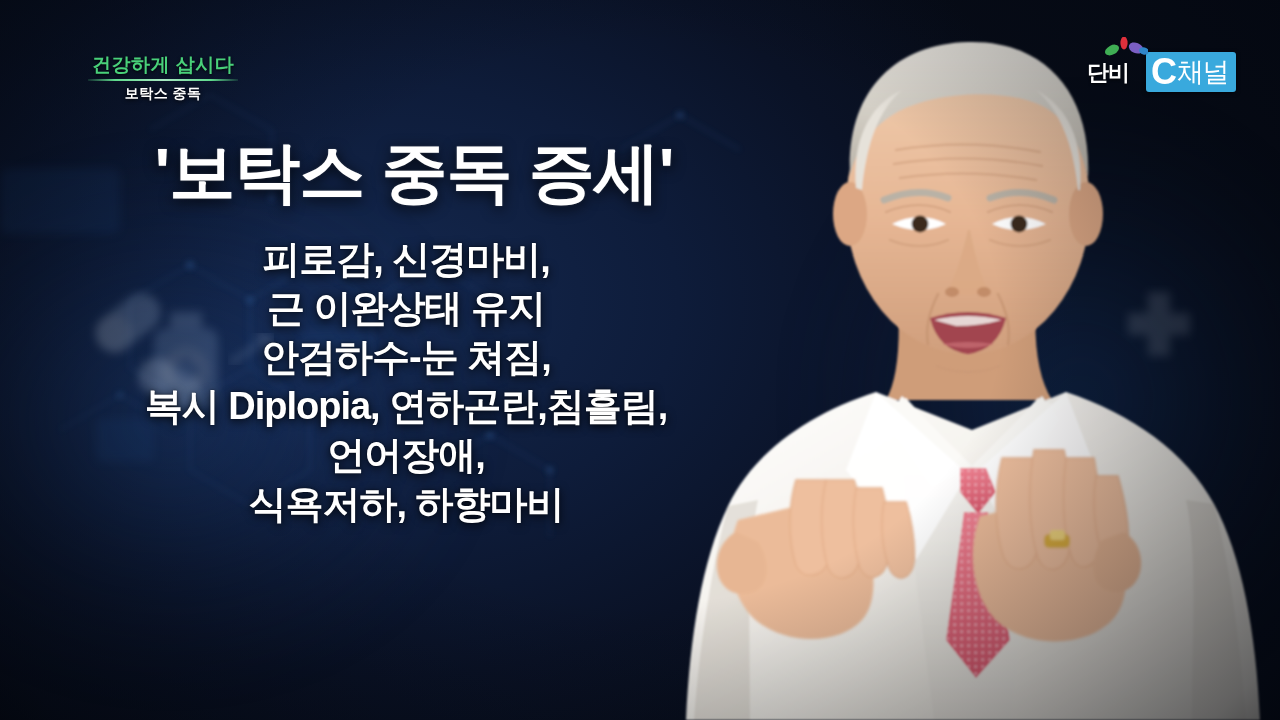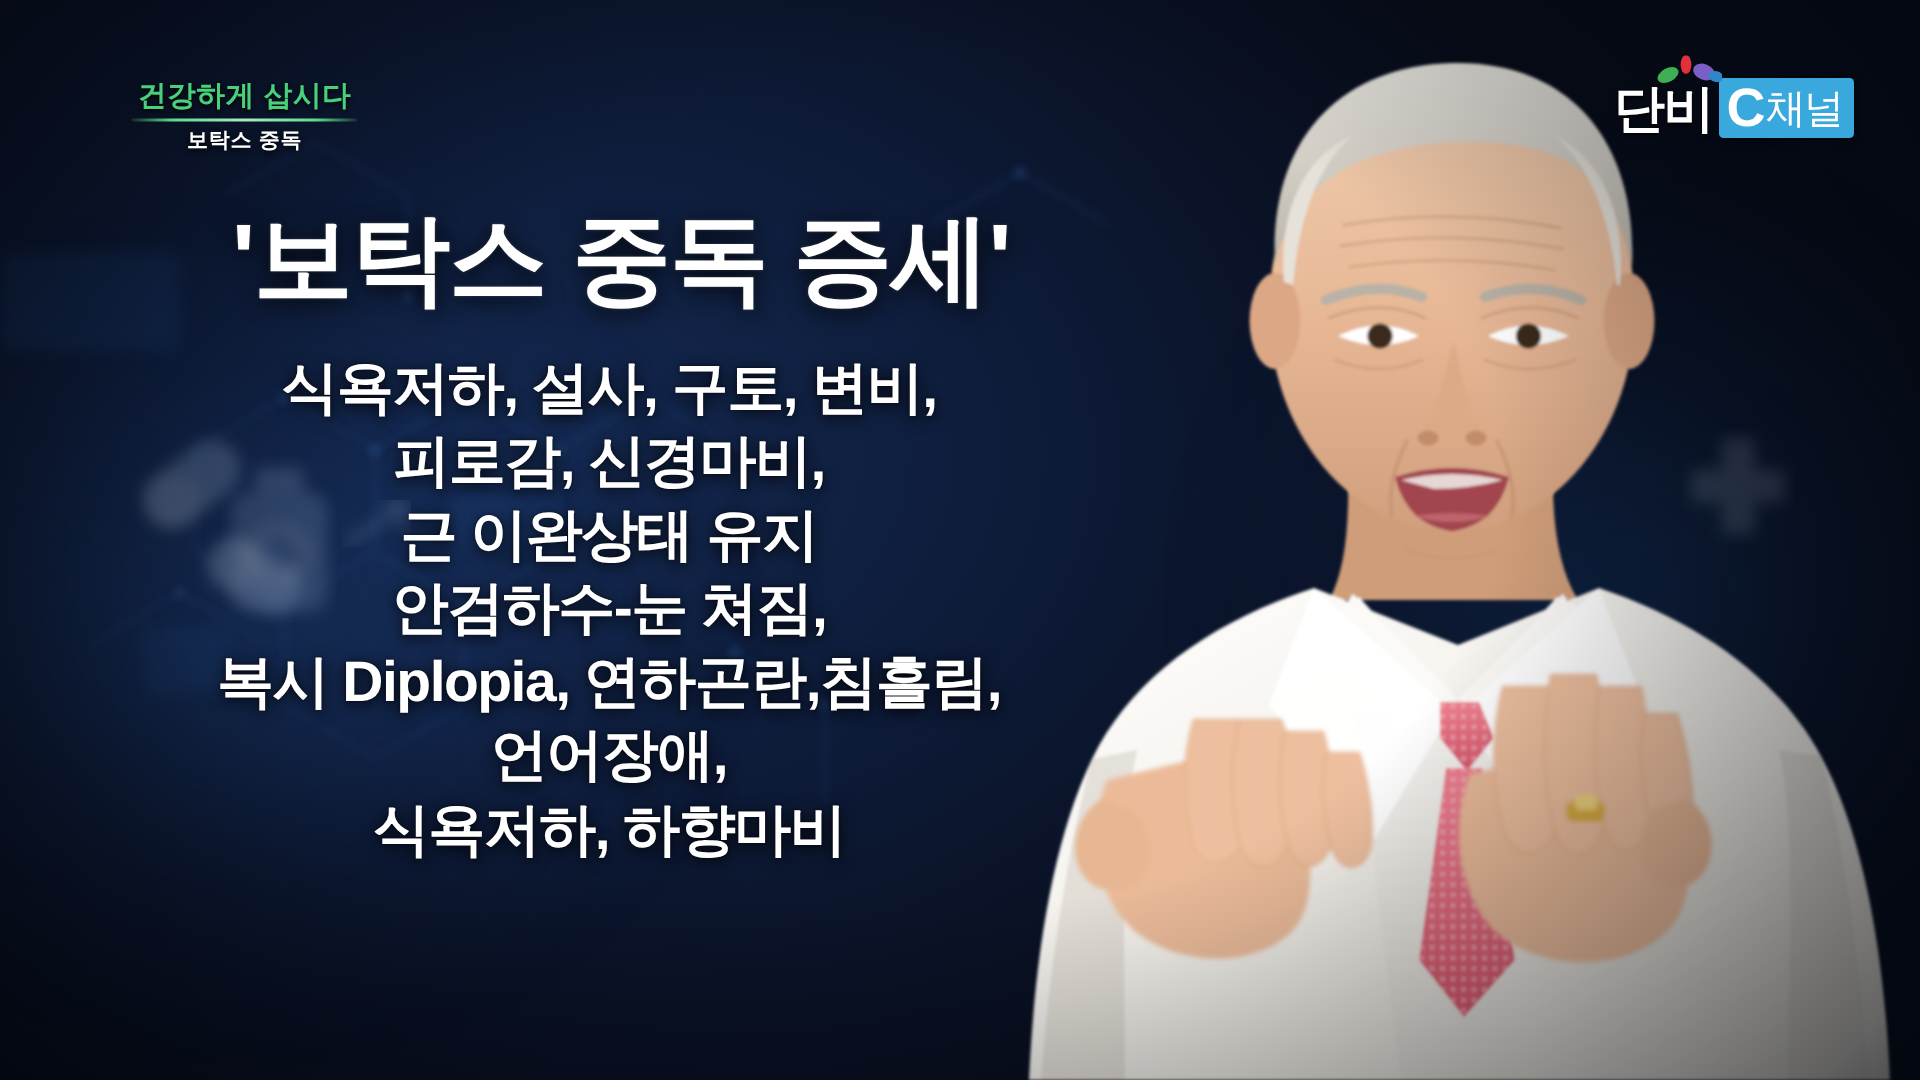--- a/index.html
+++ b/index.html
@@ -70,23 +70,23 @@
   }
 
   
   .logo{
     position:absolute; right:44px; top:38px;
     display:flex; align-items:flex-end;
     height:54px;
   }
   .logo-danbi{
     position:relative;
-    font-size:34px; font-weight:bold; color:#ffffff;
+    font-size:22px; font-weight:bold; color:#ffffff;
     letter-spacing:-1px; line-height:38px;
-    padding-right:4px;
+    padding-right:17px;
     text-shadow:0 1px 3px rgba(0,0,0,.8);
   }
   .logo-petals{
     position:absolute; right:-2px; top:-17px;
     width:44px; height:20px;
   }
   .logo-box{
     display:flex; align-items:center;
     background:#39a9dd;
     border-radius:3px;
@@ -388,21 +388,20 @@
       </svg></div>
     <div class="logo-box">
       <span class="logo-c">C</span>
       <span class="logo-chnl">채널</span>
     </div>
   </div>
 
   <div class="text-block">
     <div class="headline">'보탁스 중독 증세'</div>
     <div class="symptom-list">
-      <div class="symptom-line">식욕저하, 설사, 구토, 변비,</div>
       <div class="symptom-line">피로감, 신경마비,</div>
       <div class="symptom-line">근 이완상태 유지</div>
       <div class="symptom-line">안검하수-눈 쳐짐,</div>
       <div class="symptom-line">복시 Diplopia, 연하곤란,침흘림,</div>
       <div class="symptom-line">언어장애,</div>
       <div class="symptom-line">식욕저하, 하향마비</div>
     </div>
   </div>
 
 </div>

